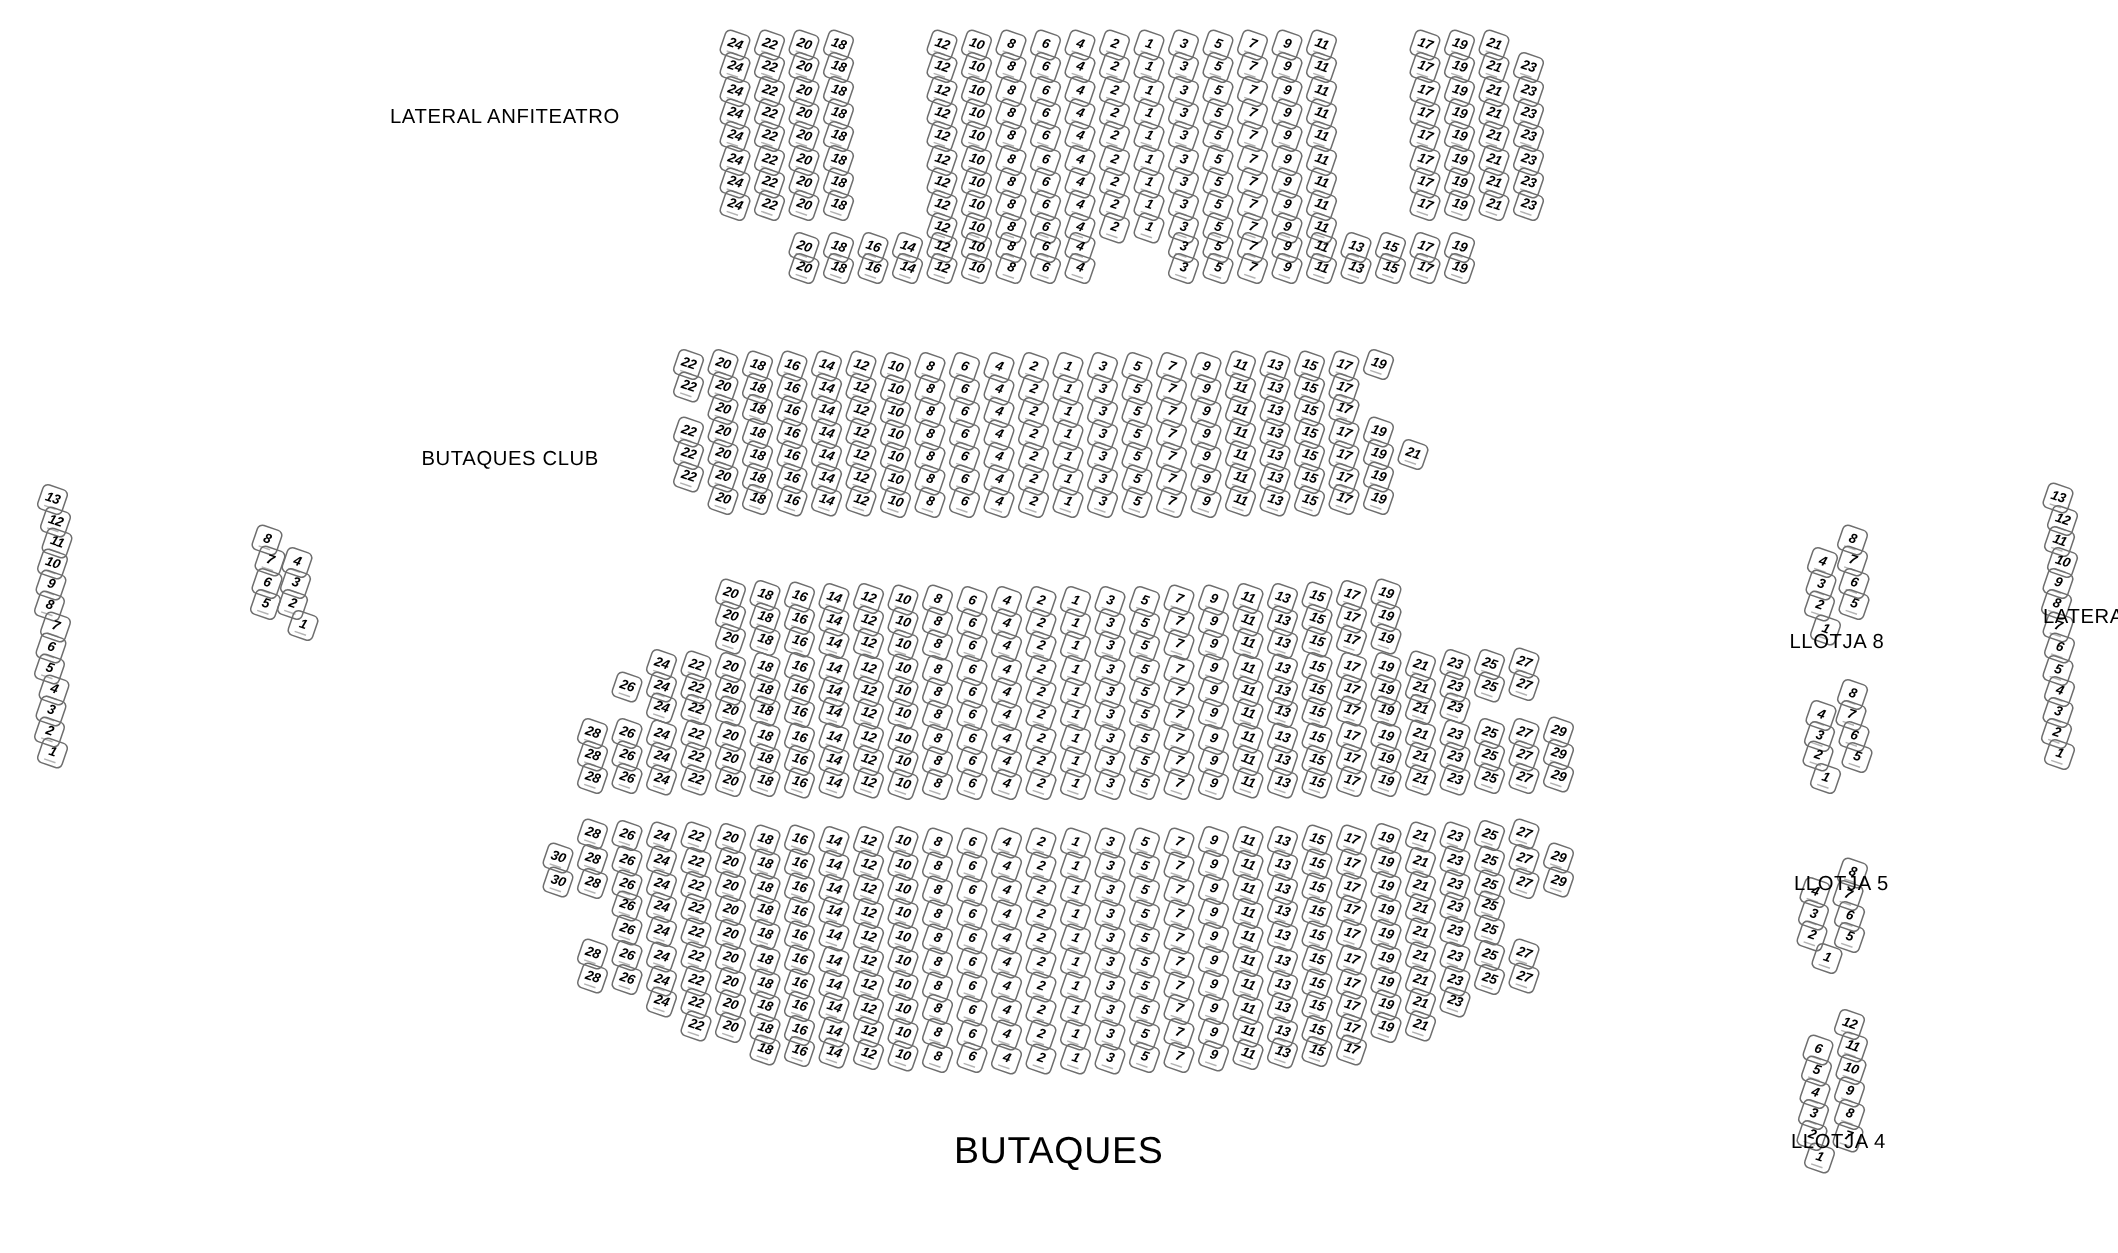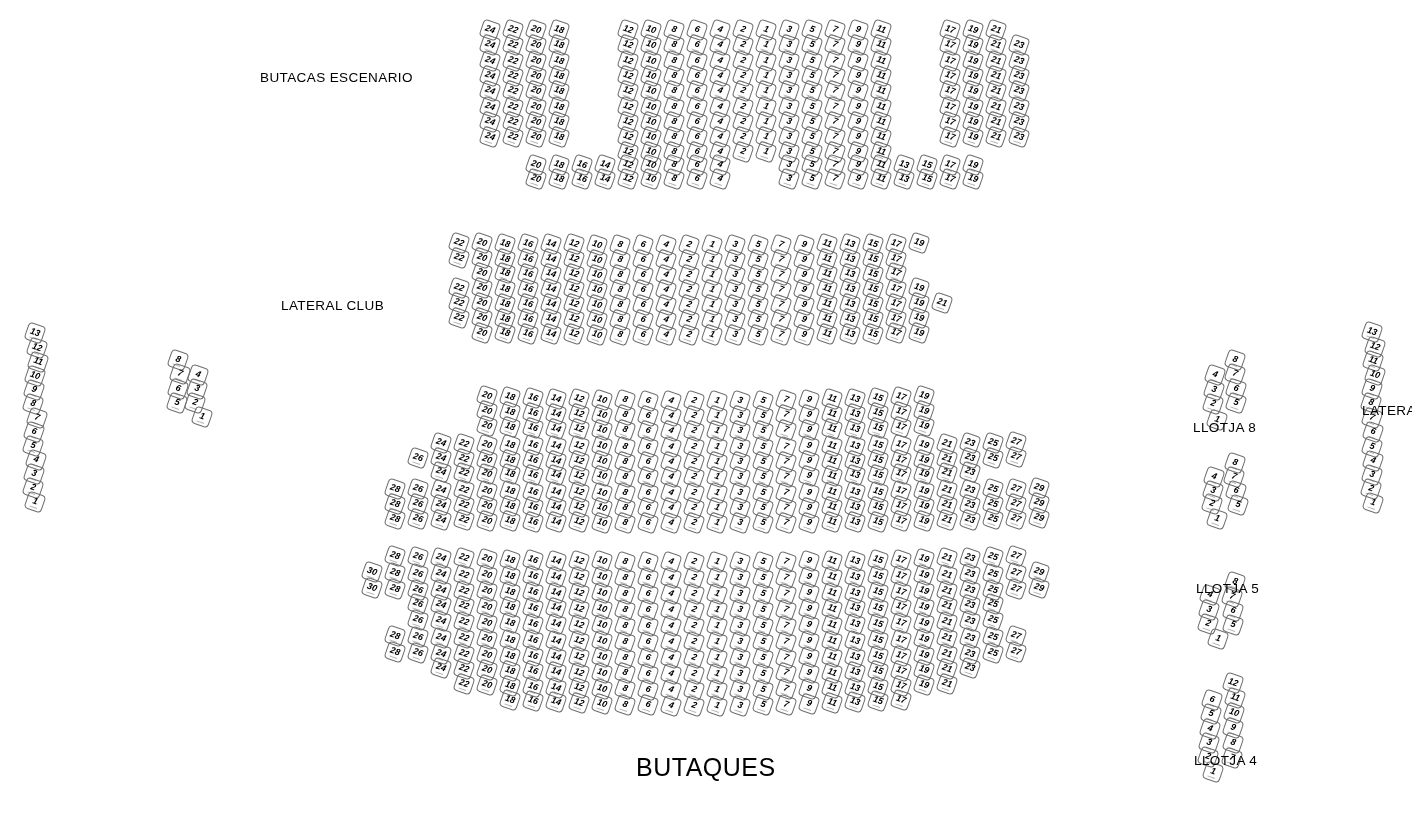--- a/index.html
+++ b/index.html
@@ -30,22 +30,22 @@
   .lbl-stage{left:636px;top:753px;font-size:25px;letter-spacing:.5px;}
   .lbl-llotja7{left:1193px;top:420px;}
   .lbl-llotja5{left:1196px;top:581px;}
   .lbl-llotja3{left:1194px;top:753px;}
   .lbl-lateral{left:1362px;top:403px;}
 </style>
 </head>
 <body>
 
 <div id="app">
-  <div class="lbl lbl-anf">BUTACAS ESCENARIO</div>
-  <div class="lbl lbl-club">LATERAL CLUB</div>
+  <div class="lbl lbl-anf">LATERAL ANFITEATRO</div>
+  <div class="lbl lbl-club">BUTAQUES CLUB</div>
   <div class="lbl lbl-stage">BUTAQUES</div>
   <div class="lbl lbl-llotja7">LLOTJA 8</div>
   <div class="lbl lbl-llotja5">LLOTJA 5</div>
   <div class="lbl lbl-llotja3">LLOTJA 4</div>
   <div class="lbl lbl-lateral">LATERAL</div>
 
   <div class="sect">
       <div class="seat" style="width: 18px; height: 18px; left: 480.5px; top: 21px; transform: rotate(19deg);">24</div>
       <div class="seat" style="width: 18px; height: 18px; left: 503.5px; top: 21px; transform: rotate(19deg);">22</div>
       <div class="seat" style="width: 18px; height: 18px; left: 526.5px; top: 21px; transform: rotate(19deg);">20</div>

